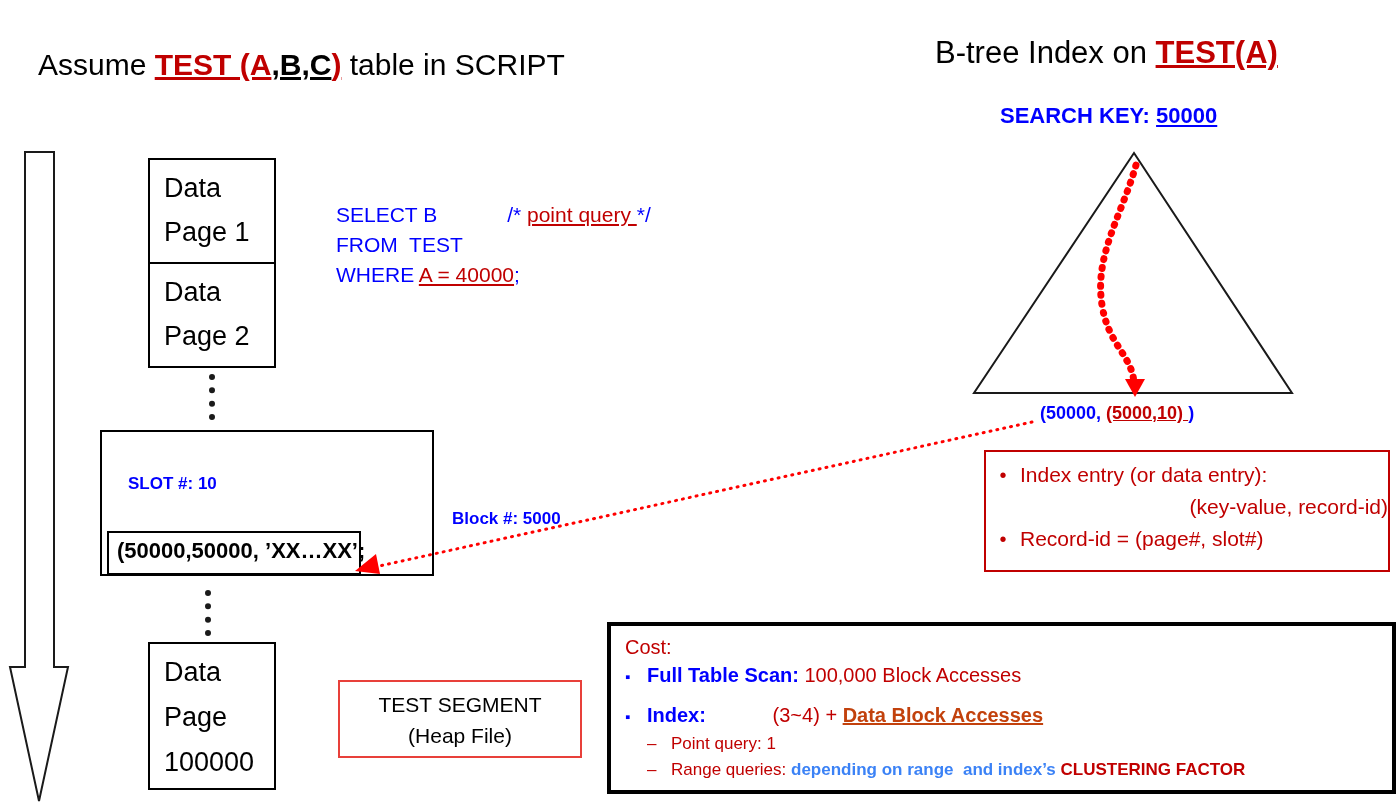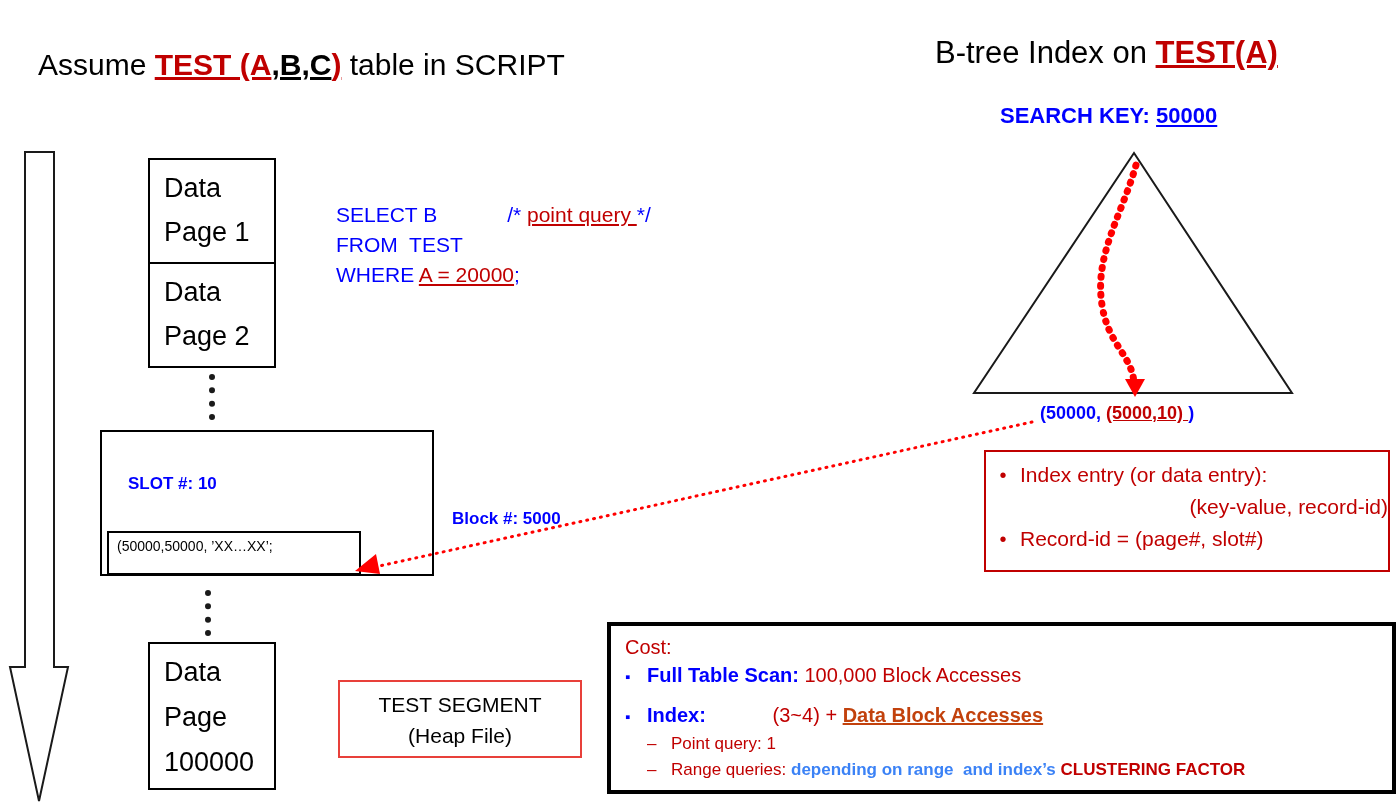--- a/index.html
+++ b/index.html
@@ -97,22 +97,22 @@
     white-space: nowrap;
   }
   .record-box {
     left: 107px; top: 531px; width: 254px; height: 44px;
     border: 2px solid #000000;
     box-sizing: border-box;
     background: #ffffff;
   }
   .record-text {
     left: 117px; top: 538px;
-    font-size: 14px;
-    font-weight: normal;
+    font-size: 22px;
+    font-weight: bold;
     white-space: nowrap;
     text-align: right;
   }
   .block-label {
     left: 452px; top: 509px;
     font-size: 17px;
     font-weight: bold;
     color: #0000ff;
     white-space: nowrap;
   }
@@ -277,21 +277,21 @@
   <div class="abs block-label">Block #: 5000</div>
 
   <div class="abs vdots vdots-2"></div>
 
   <div class="abs page-box pagebox-last">
     <div>Data</div>
     <div>Page</div>
     <div>100000</div>
   </div>
 
-  <div class="abs sql"><div><span>SELECT B</span><span>            </span><span>/* </span><span class="cmt-red">point query </span><span>*/</span></div><div>FROM  TEST</div><div><span>WHERE </span><span class="red-u">A = 20000</span><span>;</span></div></div>
+  <div class="abs sql"><div><span>SELECT B</span><span>            </span><span>/* </span><span class="cmt-red">point query </span><span>*/</span></div><div>FROM  TEST</div><div><span>WHERE </span><span class="red-u">A = 40000</span><span>;</span></div></div>
 
   <div class="abs segment-box">
     <div>TEST SEGMENT</div>
     <div>(Heap File)</div>
   </div>
 
   <div class="abs triangle">
     <svg width="340" height="255" viewBox="0 0 340 255">
       <polygon points="172,8 330,248 12,248" fill="#ffffff" stroke="#1a1a1a" stroke-width="2"></polygon>
       <path d="M 174,20 C 160,70 132,110 140,160 C 146,200 170,210 172,238" fill="none" stroke="#ff0000" stroke-width="7" stroke-dasharray="1 8" stroke-linecap="round"></path>

